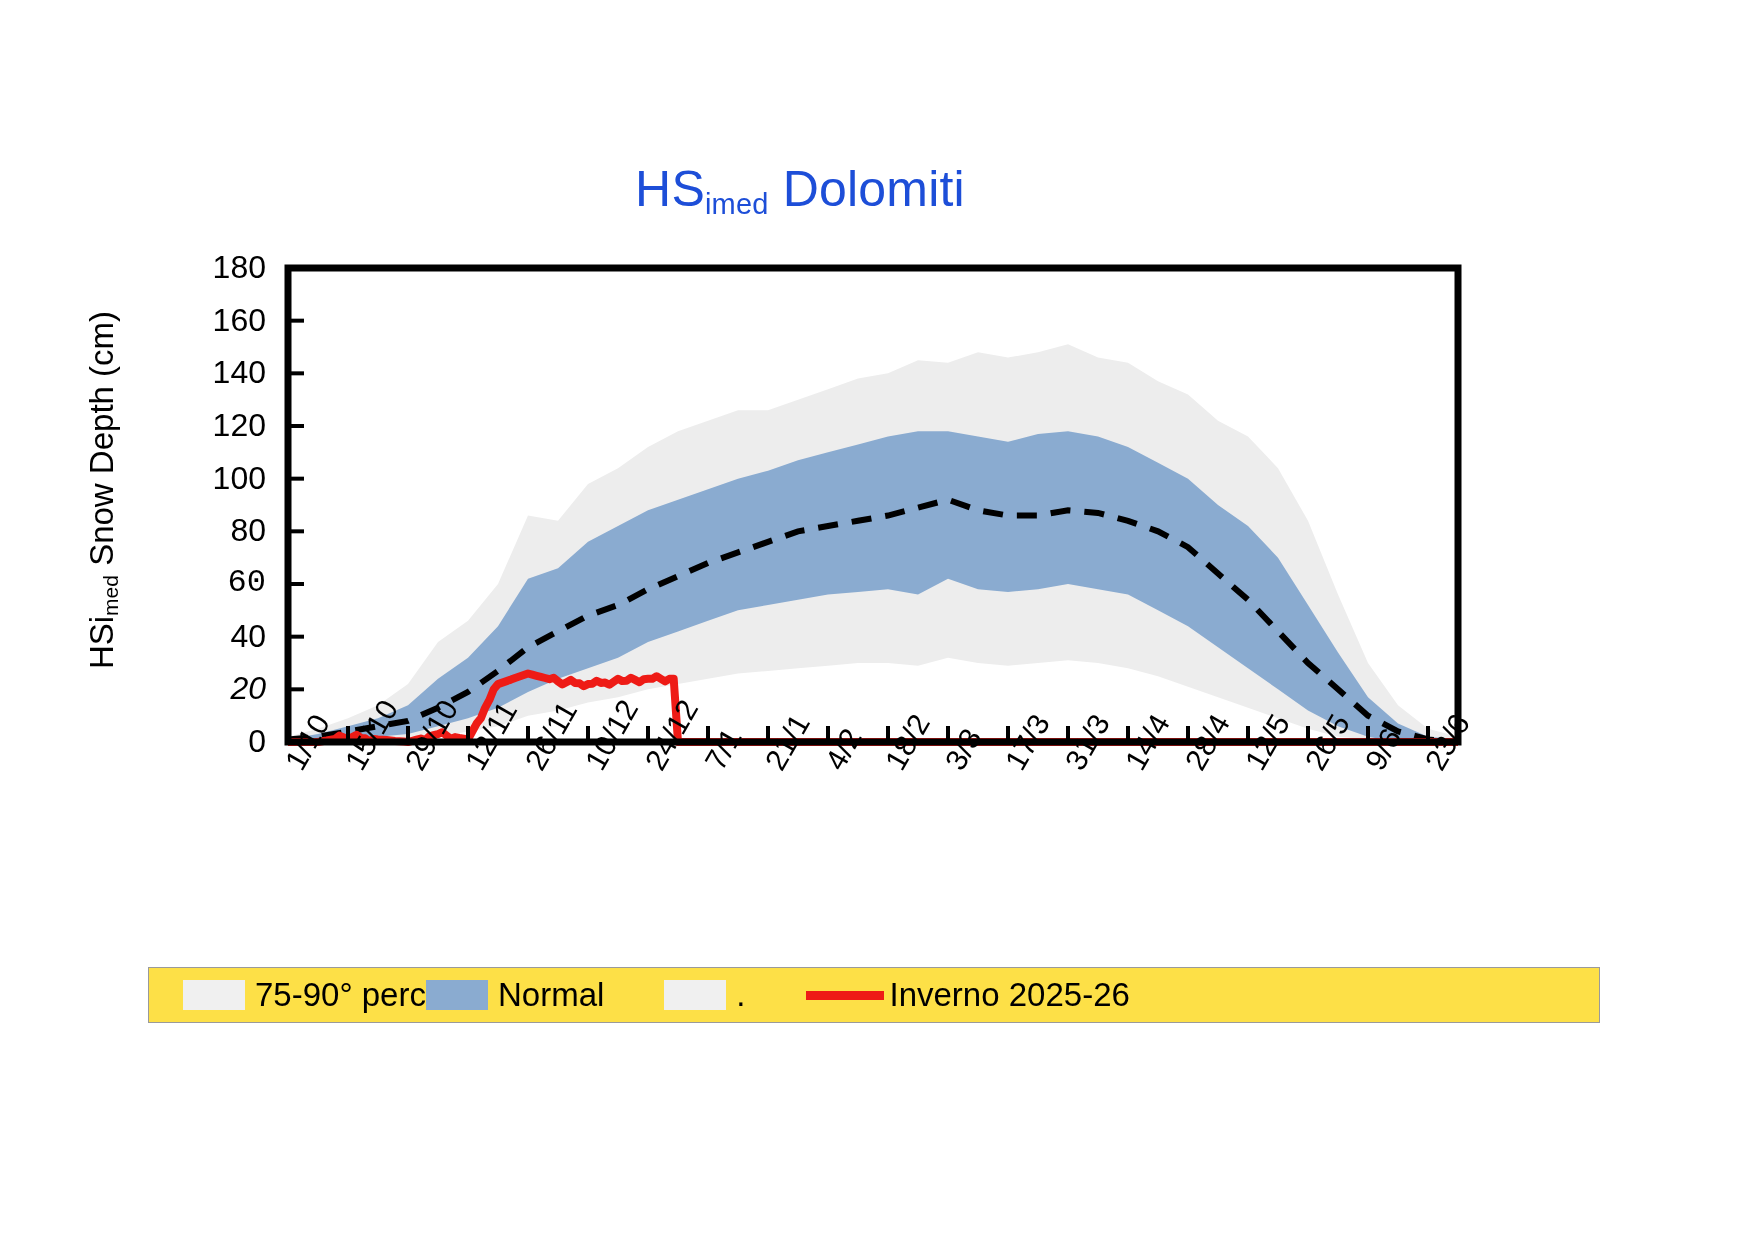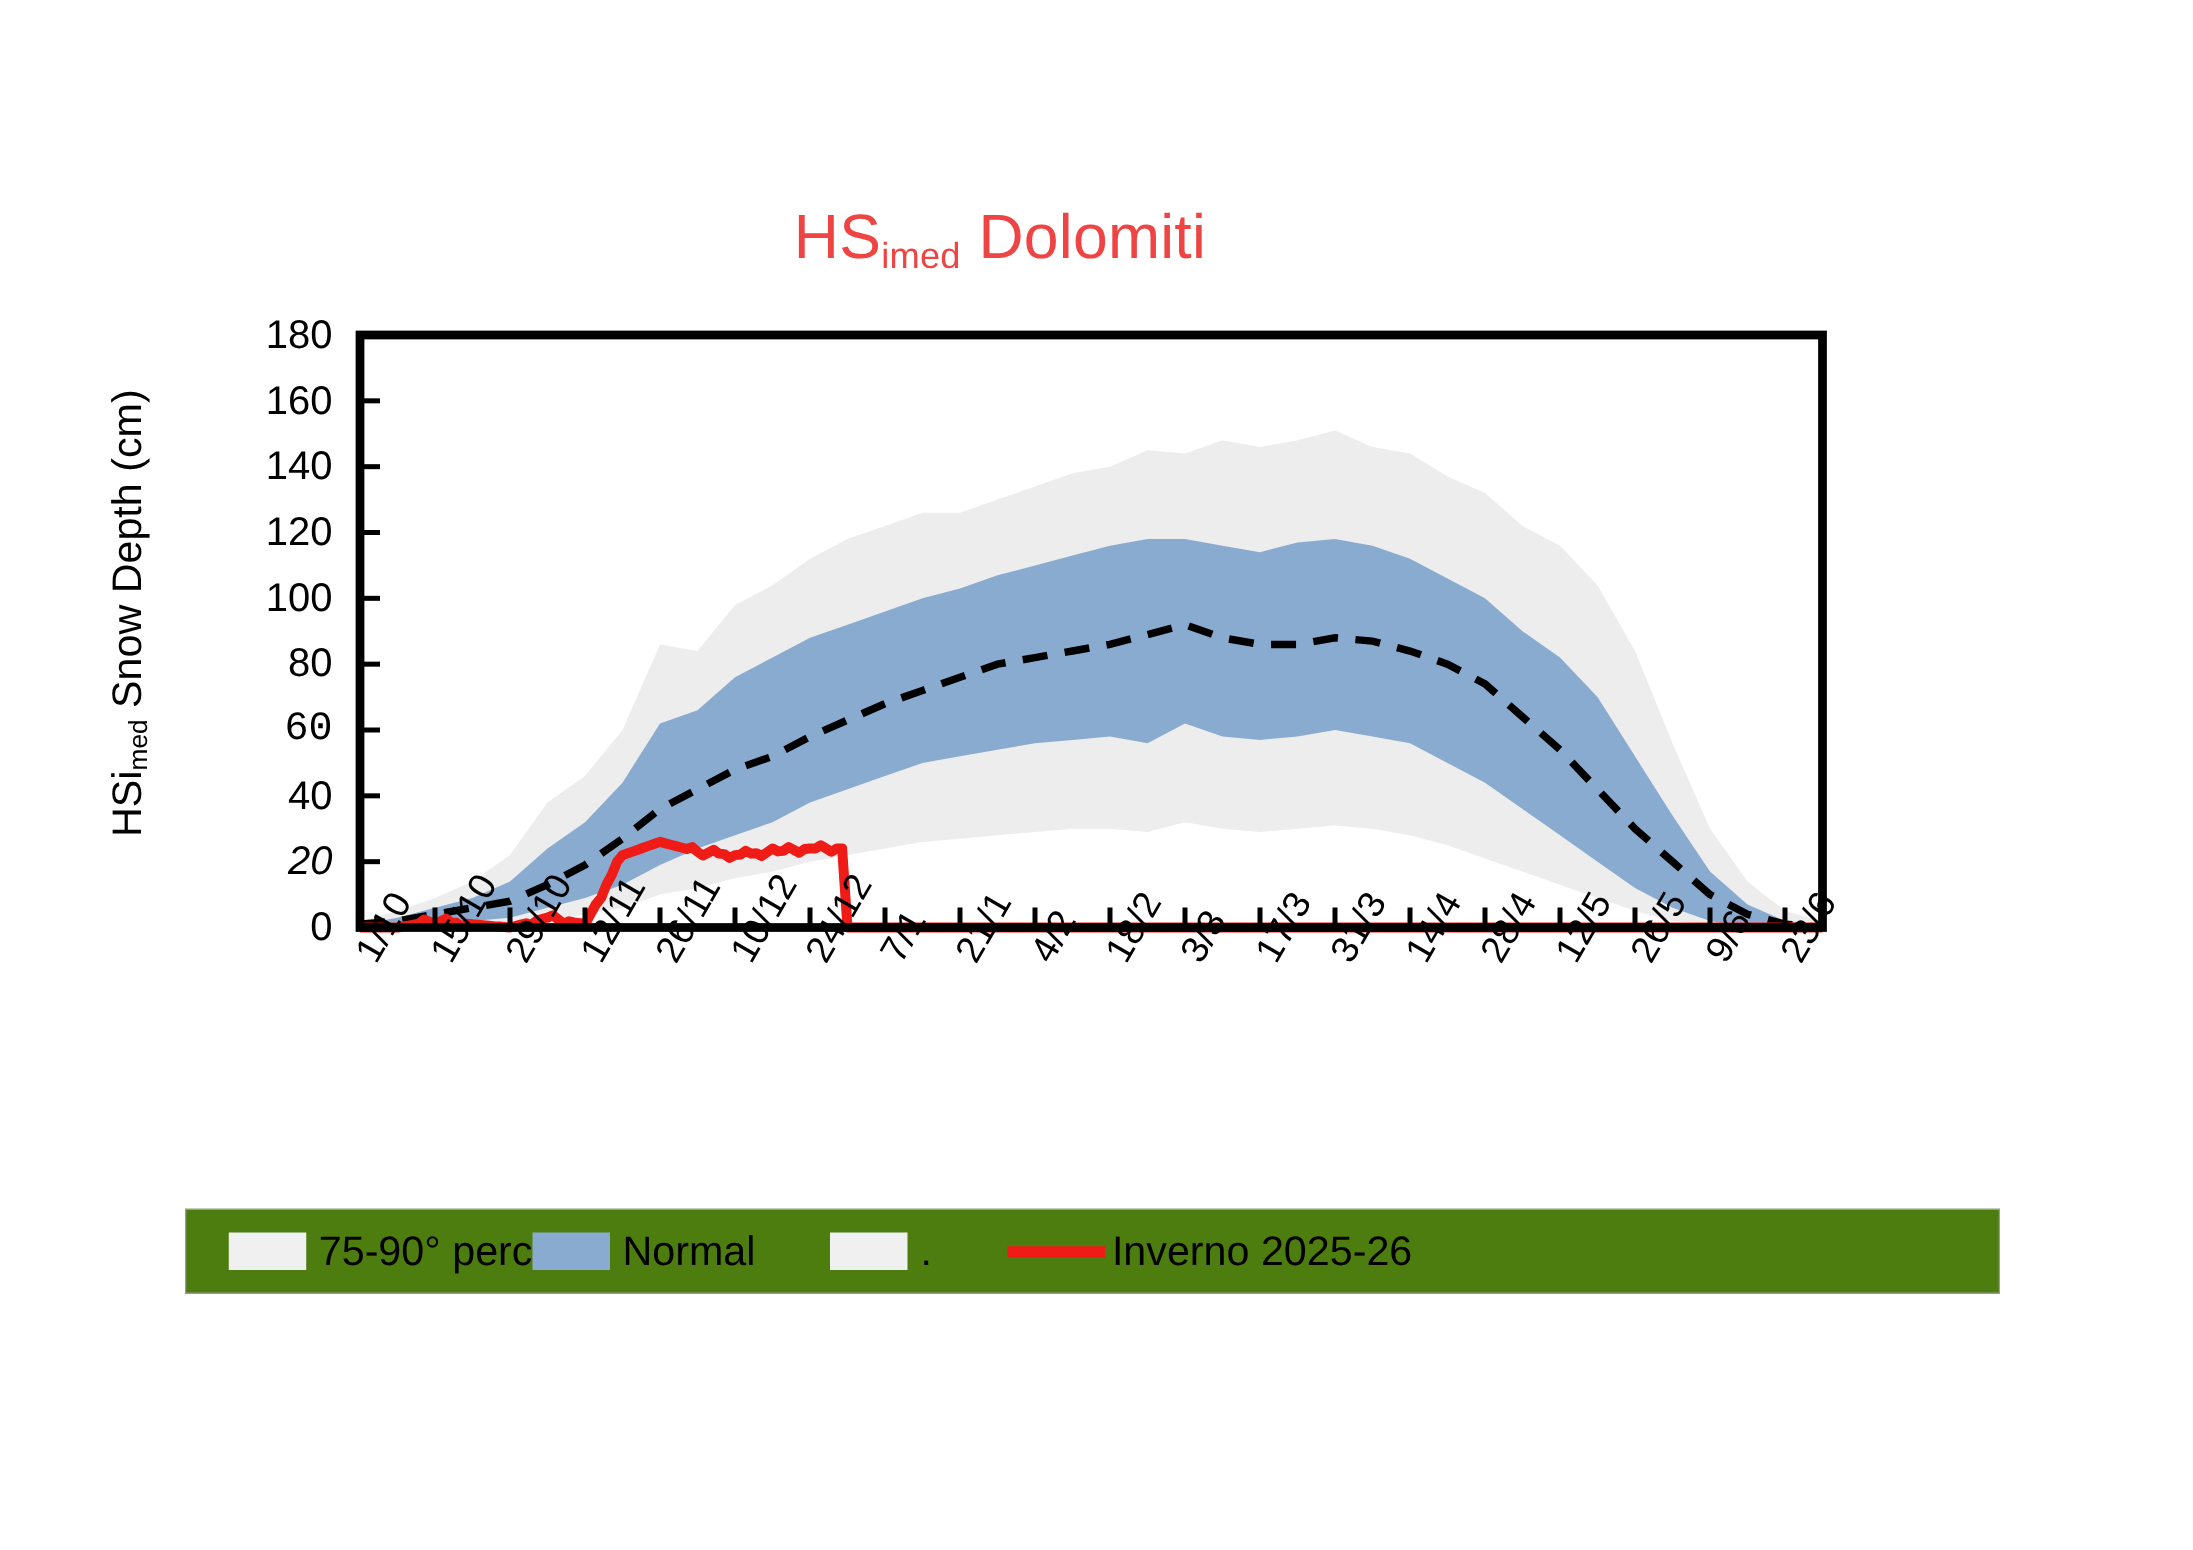--- a/index.html
+++ b/index.html
@@ -7,21 +7,21 @@
     width:1754px;height:1240px;background:#ffffff;
     font-family:"Liberation Sans","DejaVu Sans",sans-serif;
     overflow:hidden;
   }
   #stage{position:relative;width:1754px;height:1240px;}
 
   
   .chart-title{
     position:absolute;left:0;top:160px;width:1600px;
     text-align:center;
-    font-size:50px;color:#ef4444;letter-spacing:.2px;
+    font-size:50px;color:#1d4ed8;letter-spacing:.2px;
     font-weight:400;
     white-space:nowrap;
   }
   .chart-title .sub{font-size:29px;vertical-align:-8px;}
 
   
   #plot-wrap{position:absolute;left:0;top:0;width:1754px;height:1240px;}
   svg{display:block;}
 
   
@@ -44,22 +44,22 @@
     position:absolute;
     font-size:30px;color:#000;white-space:nowrap;
     transform:rotate(-60deg);
     transform-origin:left top;
     line-height:1;
   }
 
   
   #legend{
     position:absolute;left:148px;top:967px;
-    width:1452px;height:68px;
-    border:1.5px solid #9a9a9a;background:#4d7c0f;
+    width:1452px;height:56px;
+    border:1.5px solid #9a9a9a;background:#fde047;
     display:flex;align-items:center;
     box-sizing:border-box;
   }
   .leg-item{display:flex;align-items:center;white-space:nowrap;}
   .leg-label{font-size:33px;color:#000;}
   .swatch{display:inline-block;width:62px;height:30px;margin-right:10px;}
   .lineswatch{display:inline-block;width:78px;height:0;margin-right:6px;position:relative;}
   .lineswatch.dashed{border-top:7px dashed #000;}
   .lineswatch.solid{border-top:9px solid #ee1b16;}
 </style>

